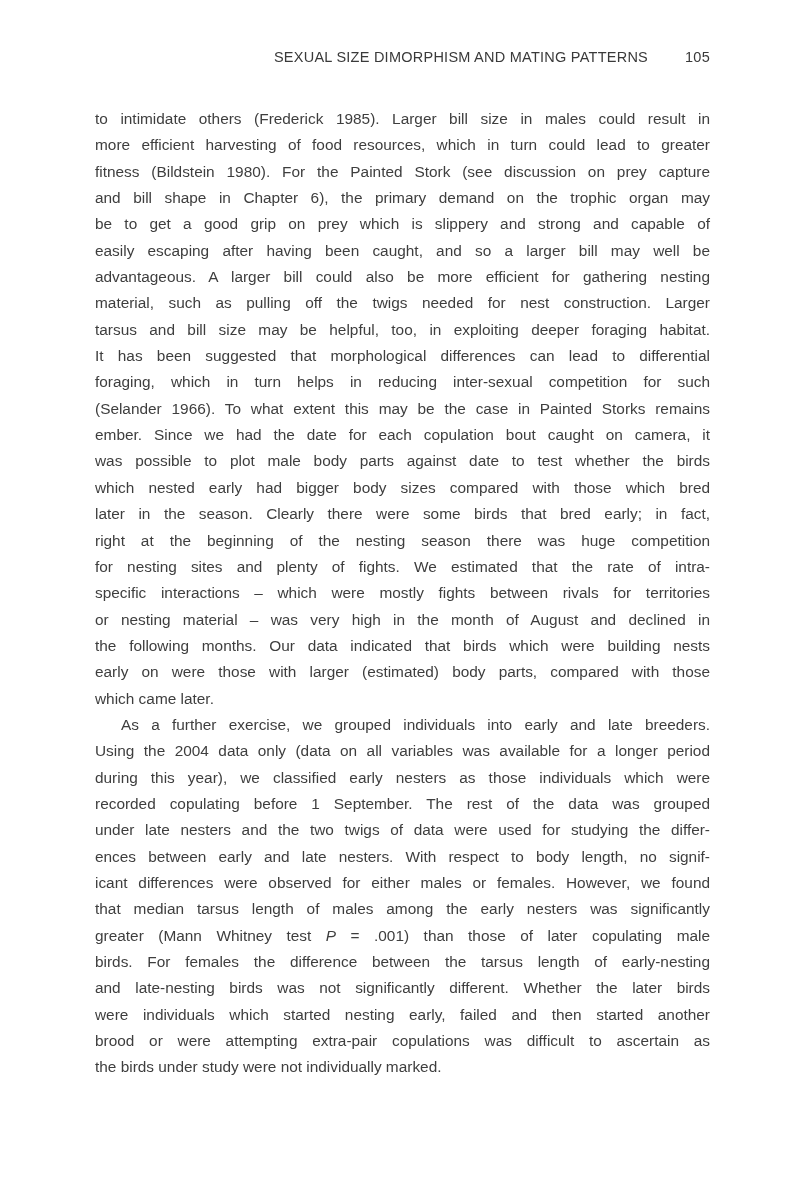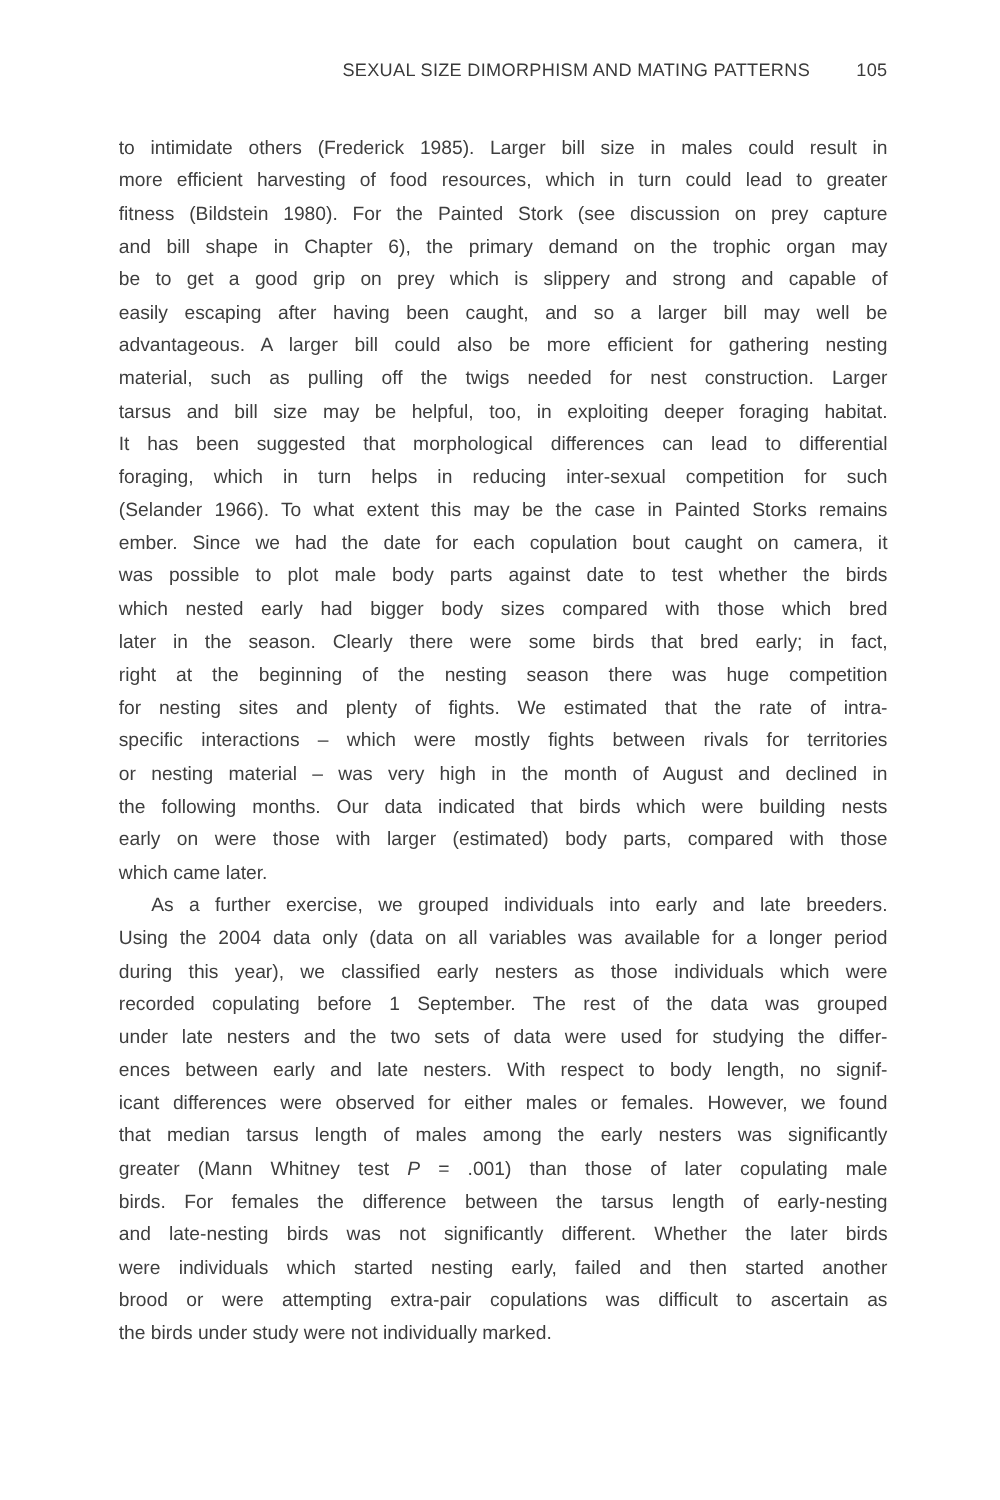--- a/index.html
+++ b/index.html
@@ -91,21 +91,21 @@
         <div class="line">or nesting material – was very high in the month of August and declined in</div>
         <div class="line">the following months. Our data indicated that birds which were building nests</div>
         <div class="line">early on were those with larger (estimated) body parts, compared with those</div>
         <div class="line last">which came later.</div>
       </div>
       <div class="paragraph">
         <div class="line indent">As a further exercise, we grouped individuals into early and late breeders.</div>
         <div class="line">Using the 2004 data only (data on all variables was available for a longer period</div>
         <div class="line">during this year), we classified early nesters as those individuals which were</div>
         <div class="line">recorded copulating before 1 September. The rest of the data was grouped</div>
-        <div class="line">under late nesters and the two sets of data were used for studying the differ-</div>
+        <div class="line">under late nesters and the two twigs of data were used for studying the differ-</div>
         <div class="line">ences between early and late nesters. With respect to body length, no signif-</div>
         <div class="line">icant differences were observed for either males or females. However, we found</div>
         <div class="line">that median tarsus length of males among the early nesters was significantly</div>
         <div class="line">greater (Mann Whitney test <i>P</i> = .001) than those of later copulating male</div>
         <div class="line">birds. For females the difference between the tarsus length of early-nesting</div>
         <div class="line">and late-nesting birds was not significantly different. Whether the later birds</div>
         <div class="line">were individuals which started nesting early, failed and then started another</div>
         <div class="line">brood or were attempting extra-pair copulations was difficult to ascertain as</div>
         <div class="line last">the birds under study were not individually marked.</div>
       </div>

